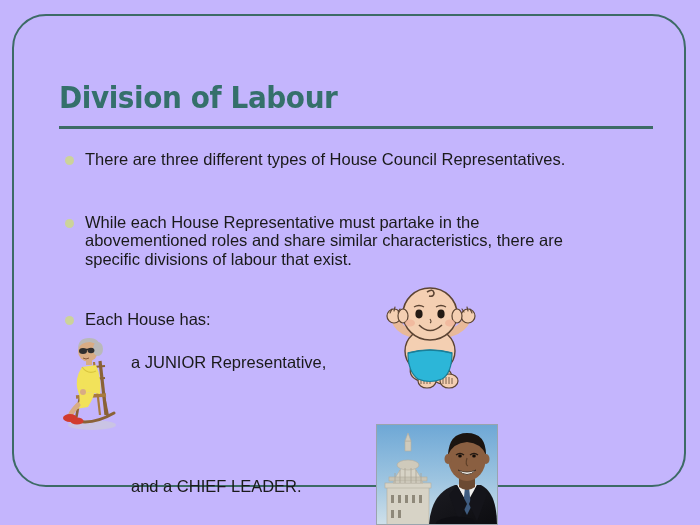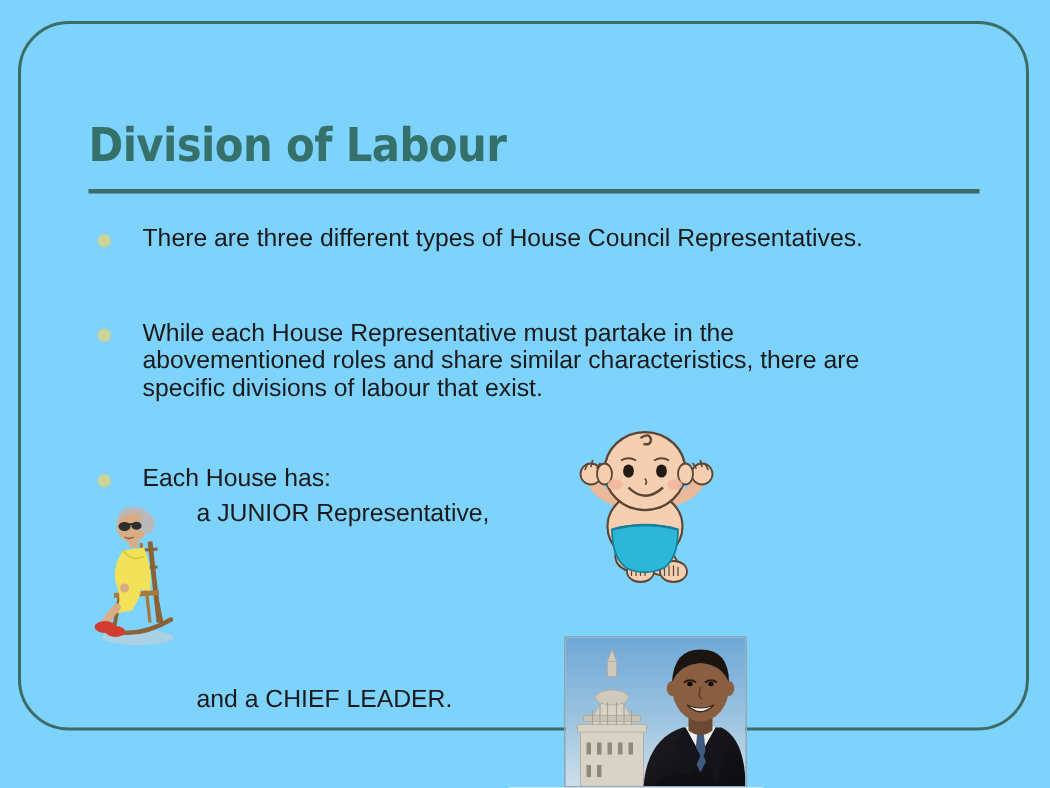--- a/index.html
+++ b/index.html
@@ -4,21 +4,21 @@
 <style>
   html, body {
     margin: 0;
     padding: 0;
     background: #ffffff;
   }
   #slide {
     position: relative;
     width: 700px;
     height: 525px;
-    background: #7dd3fc;
+    background: #c4b5fd;
     overflow: hidden;
     font-family: "Liberation Sans", sans-serif;
   }
   
   #frame {
     position: absolute;
     left: 12px;
     top: 14px;
     width: 674px;
     height: 473px;
@@ -55,36 +55,37 @@
     position: absolute;
     left: 0px;
     top: 6px;
     width: 9px;
     height: 9px;
     border-radius: 50%;
     background: #ccd39a;
   }
   .bullet-text {
     display: block;
-    margin-left: 30px;
+    margin-left: 20px;
     font-size: 16.5px;
     color: #1a1a1a;
     line-height: 1.12;
     font-family: "Liberation Sans", sans-serif;
   }
   #bullet1 { left: 65px; top: 150px; width: 520px; }
   #bullet2 { left: 65px; top: 213px; width: 530px; }
   #bullet3 { left: 65px; top: 310px; width: 400px; }
 
   .sub-line {
     position: absolute;
     font-size: 16.5px;
     color: #1a1a1a;
     font-family: "Liberation Sans", sans-serif;
     white-space: nowrap;
+    margin-top: 20px;
   }
   #sub-junior { left: 131px; top: 333px; }
   #sub-senior { left: 134px; top: 385px; }
   #sub-chief  { left: 131px; top: 457px; }
 
   
   #img-senior {
     position: absolute;
     left: 60px;
     top: 331px;

